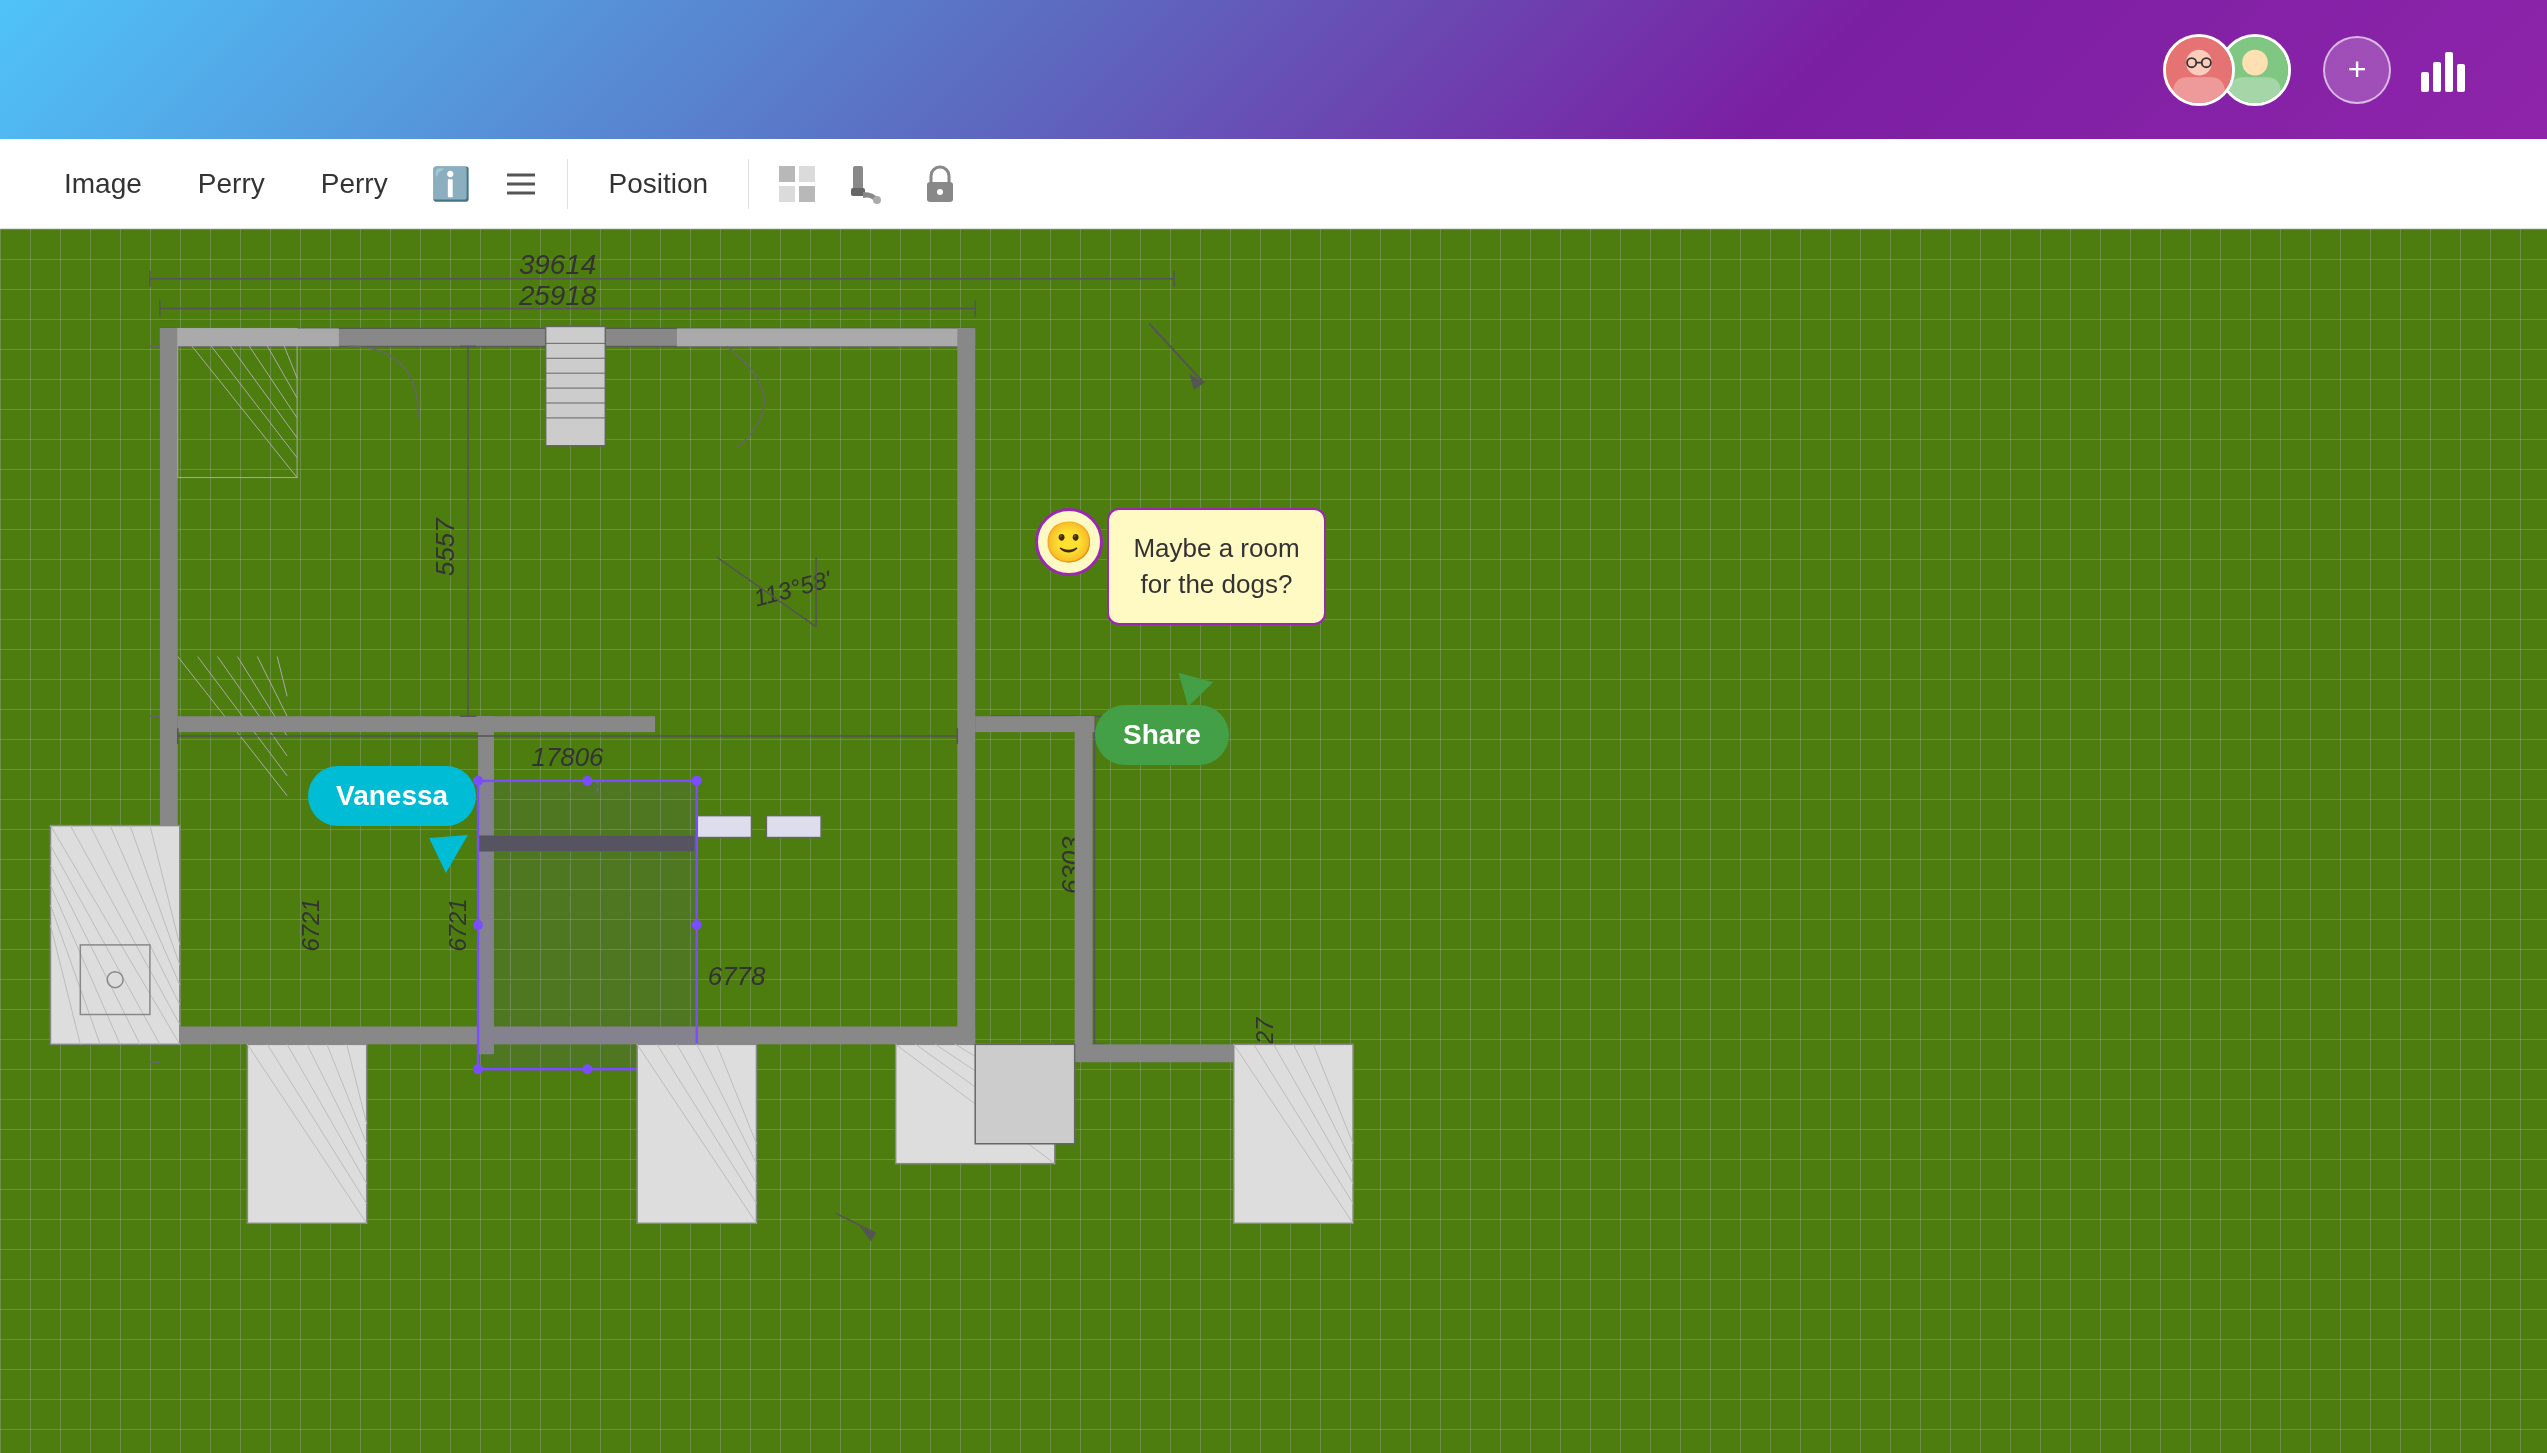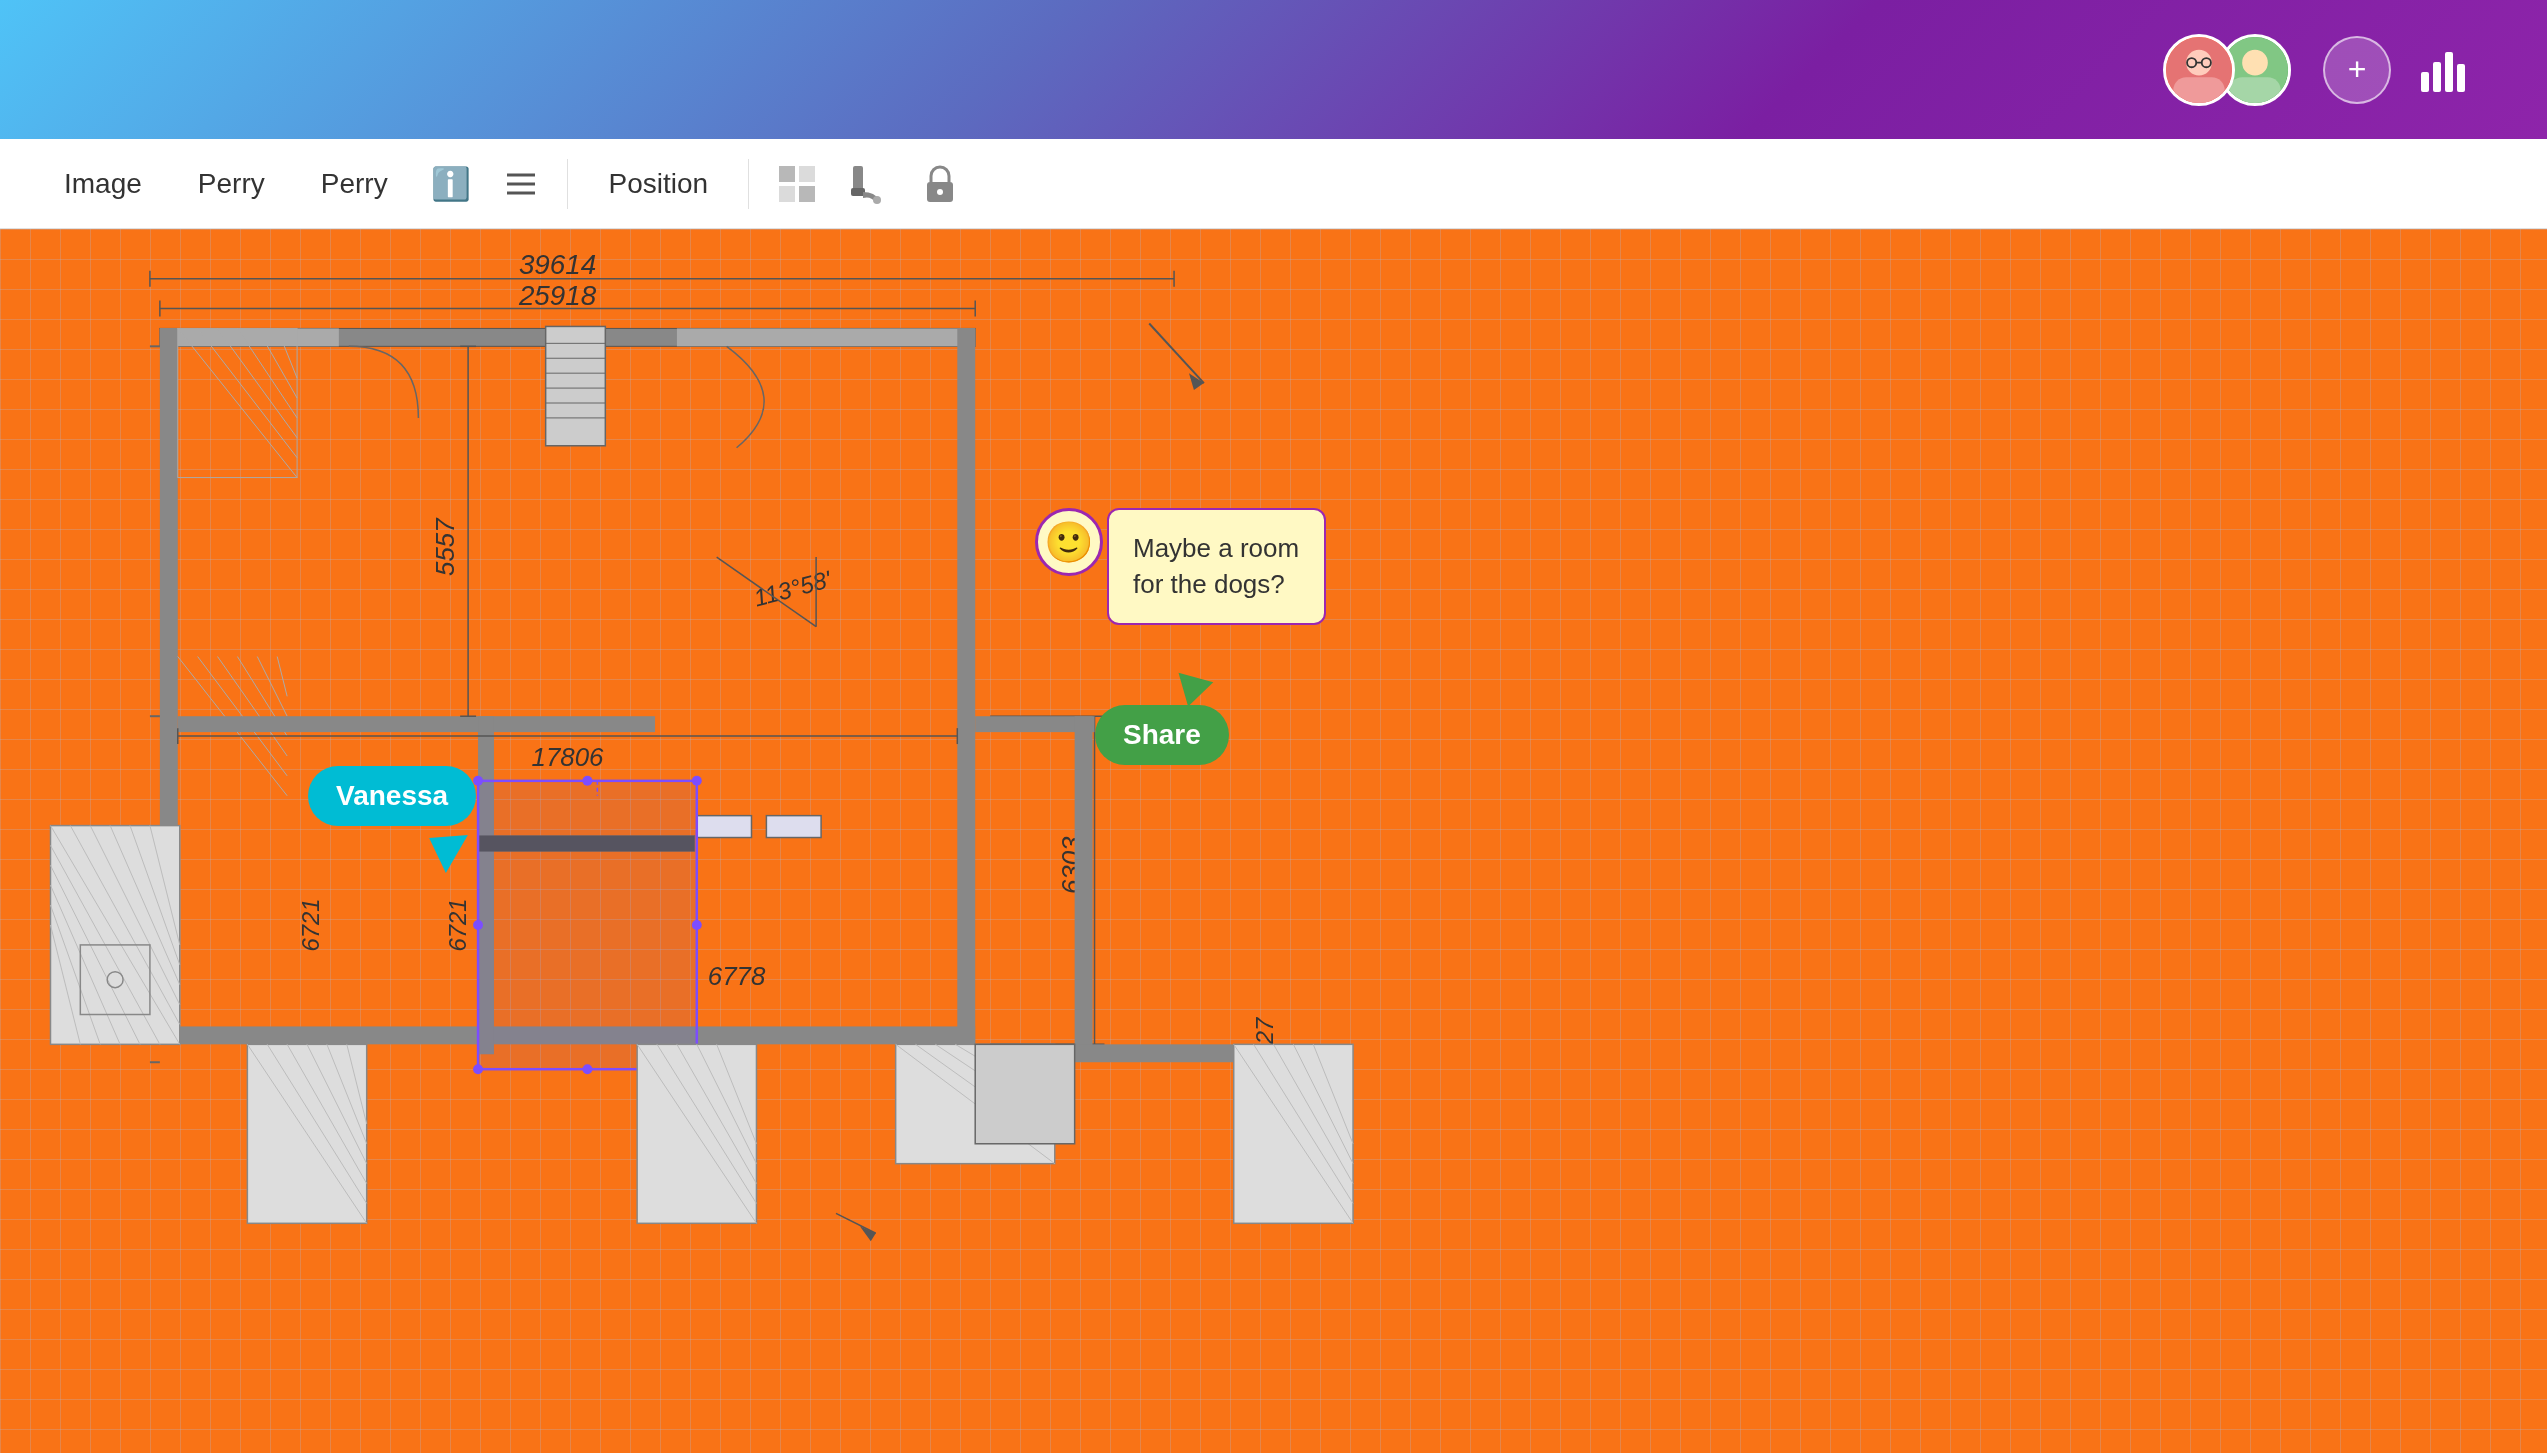--- a/index.html
+++ b/index.html
@@ -142,22 +142,23 @@
       justify-content: center;
     }
 
     
     .canvas-area {
       position: absolute;
       top: 229px;
       left: 0;
       right: 0;
       bottom: 0;
-      background: #f97316;
+      background: #4d7c0f;
       overflow: hidden;
+      text-align: center;
     }
 
     
     .grid-bg {
       position: absolute;
       top: 0;
       left: 0;
       right: 0;
       bottom: 0;
       background-image:

